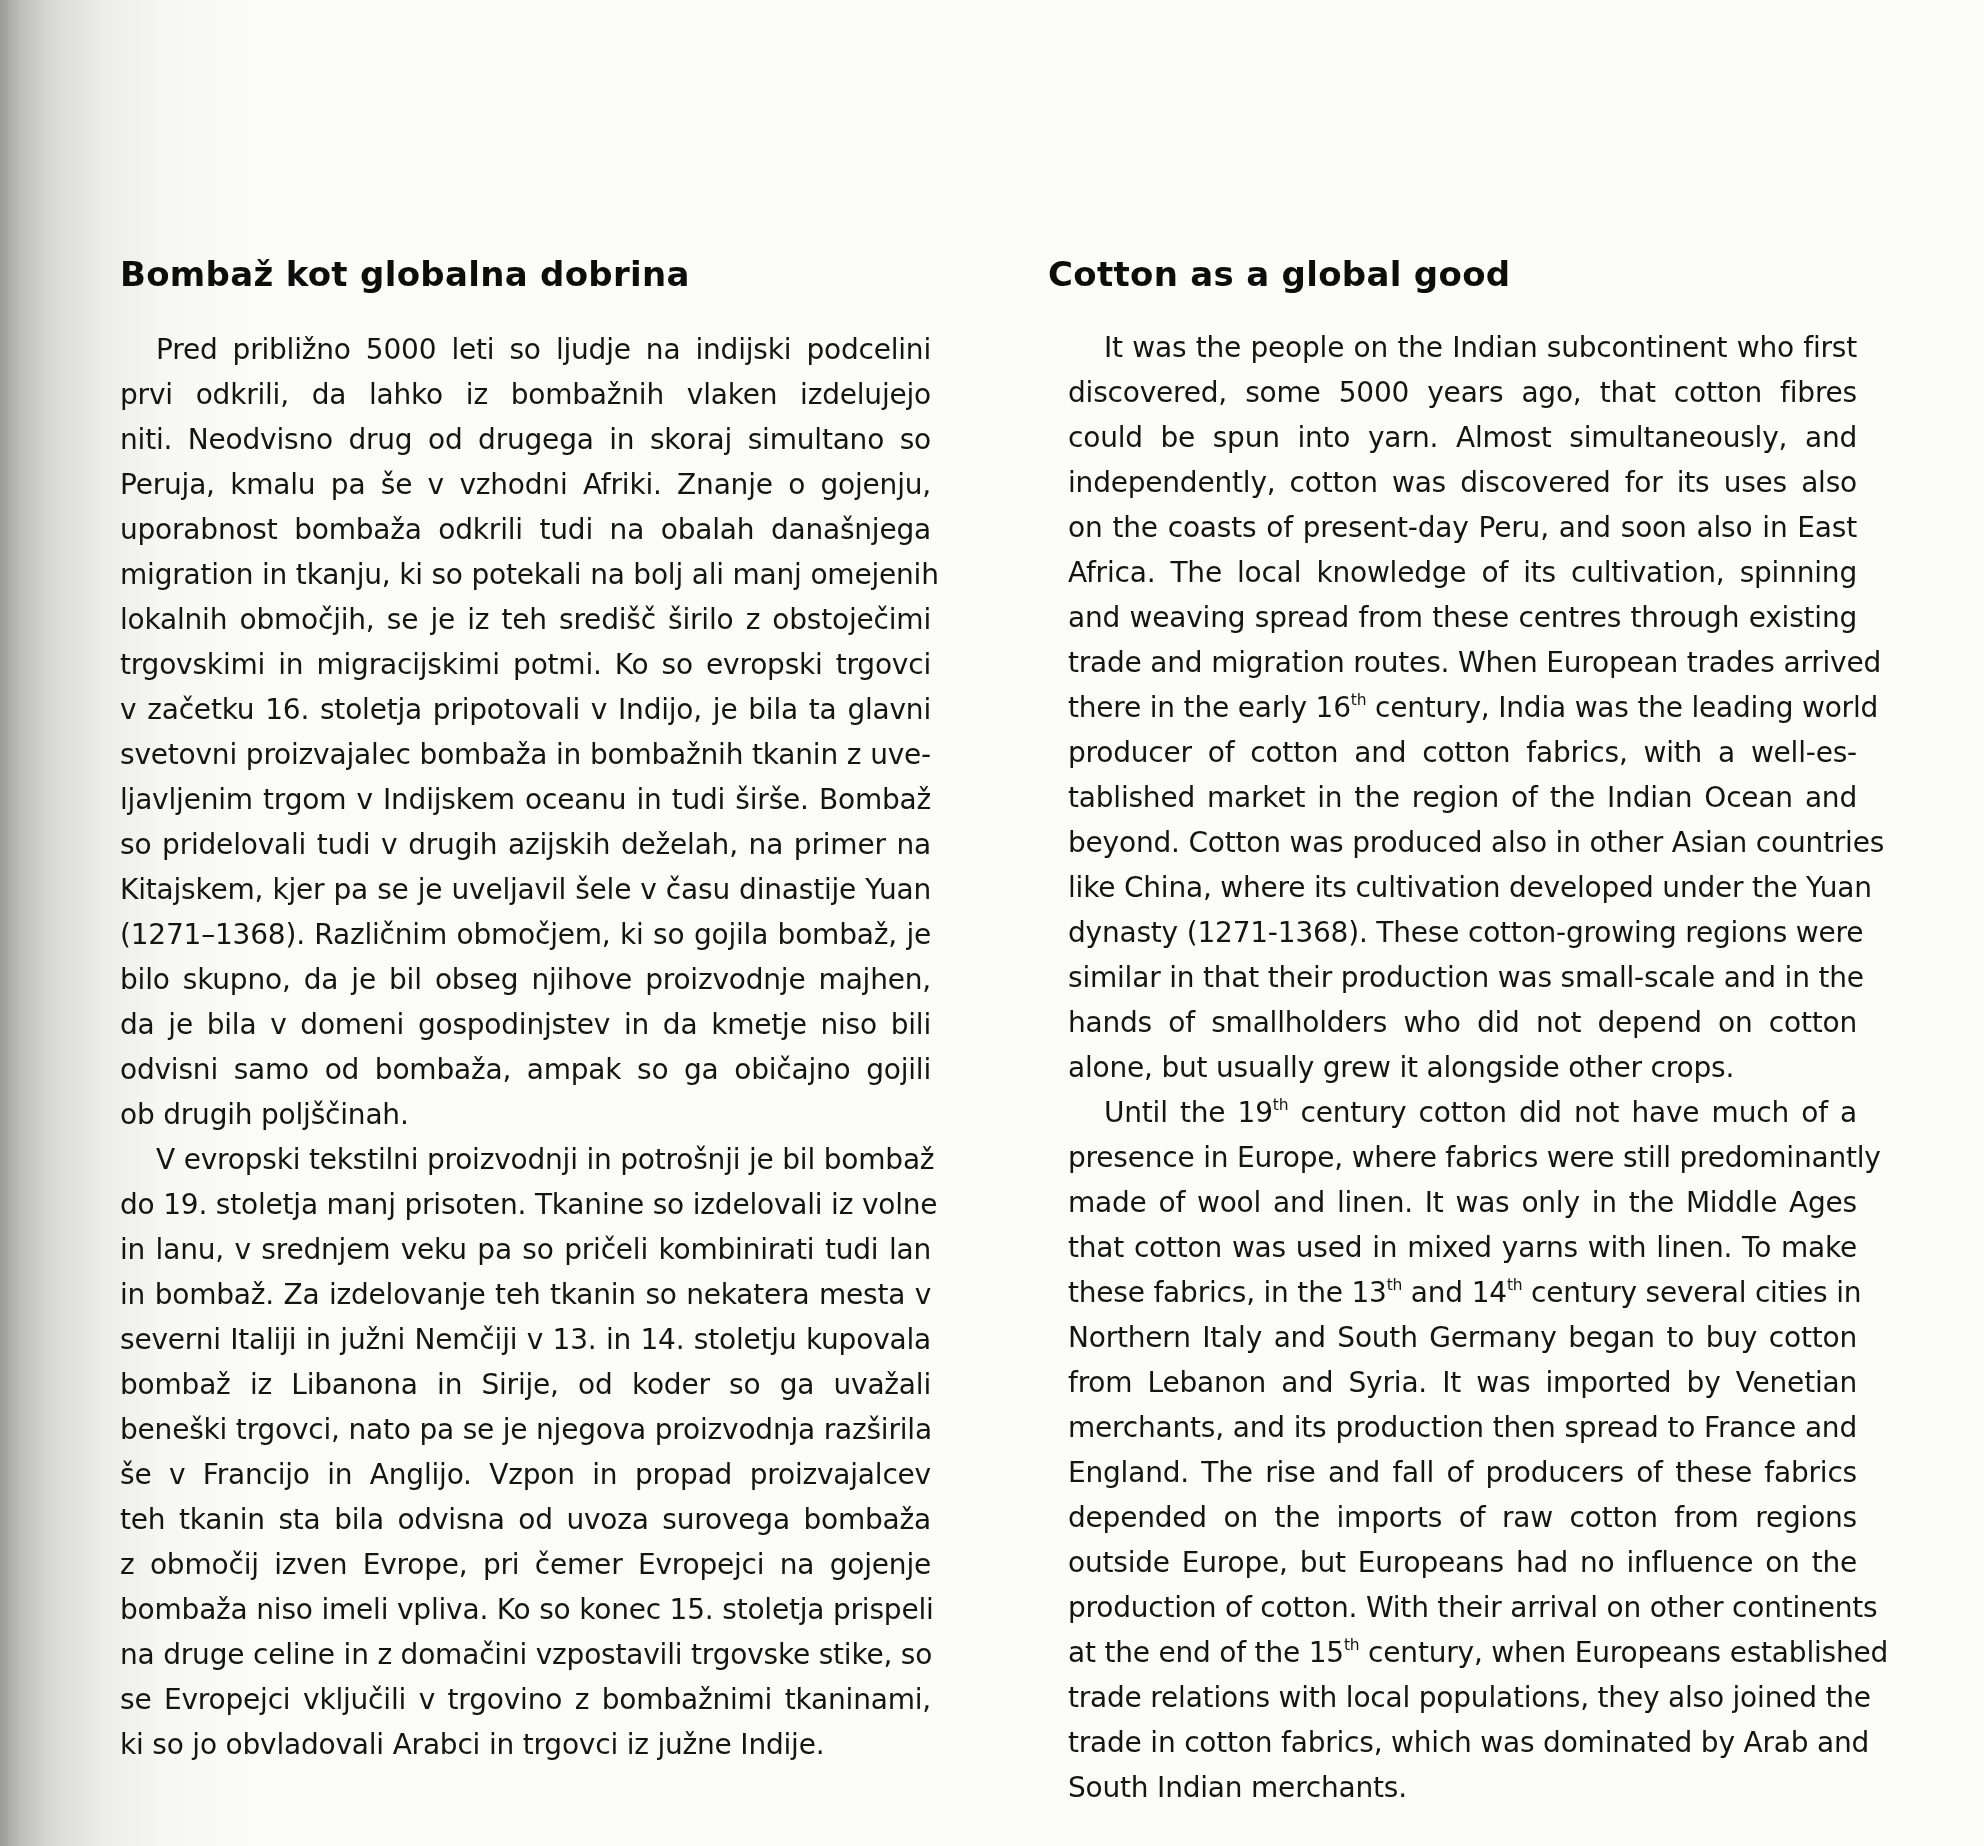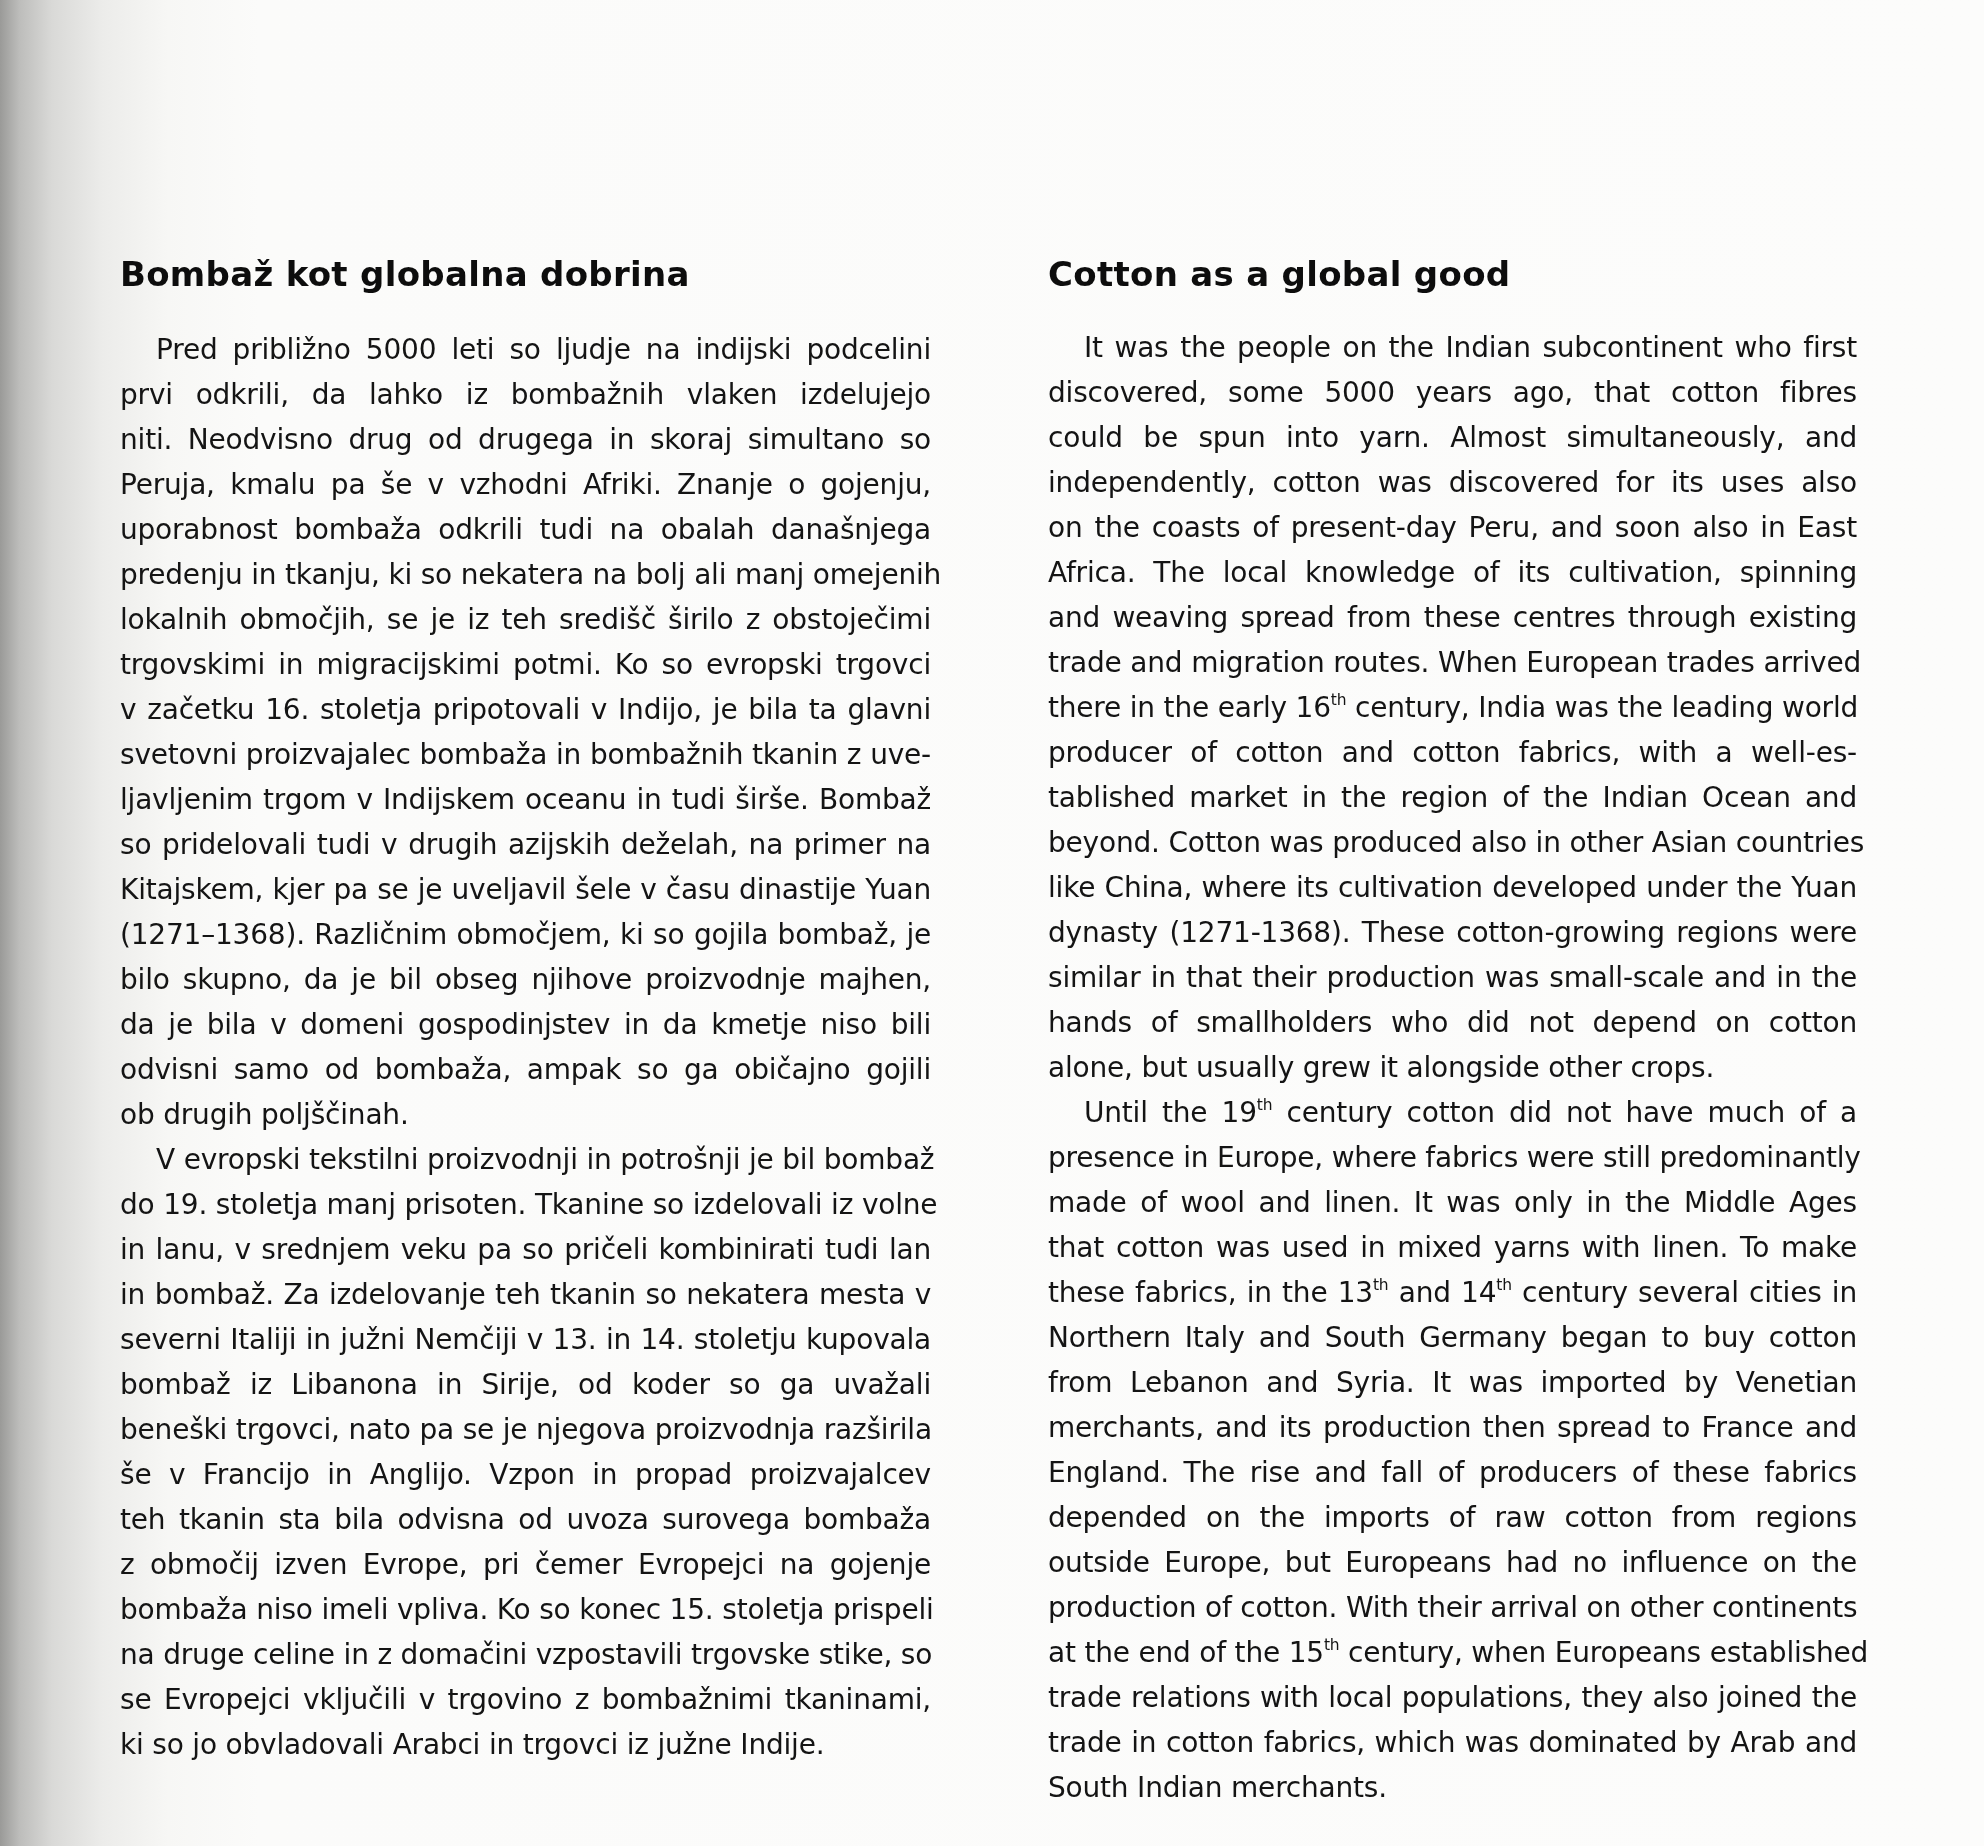--- a/index.html
+++ b/index.html
@@ -13,21 +13,21 @@
   .col-left { left: 120px; width: 823px; }
   .col-right { left: 1048px; width: 821px; }
   .heading {
     position: absolute; left: 0; white-space: nowrap;
     font-size: 34px; font-weight: bold; letter-spacing: 0.3px; color: #0d0d0d;
   }
   .col-left .heading { top: 226px; text-align: right; }
   .col-right .heading { top: 226px; }
   .body { position: absolute; left: 0; right: 12px; }
   .col-left .body { top: 327px; }
-  .col-right .body { top: 325px; }
+  .col-right .body { top: 325px; margin-left: 20px; }
   .line {
     display: block; height: 45px; line-height: 45px;
     font-size: 28px; white-space: nowrap;
     text-align: justify; text-align-last: justify;
     letter-spacing: -0.2px; color: #141414;
   }
   .line.last { text-align-last: left; }
   .line.indent { padding-left: 36px; }
   sup { font-size: 15.5px; line-height: 0; vertical-align: 11.6px; }
 </style>
@@ -36,21 +36,21 @@
 
 <div class="column col-left">
   <h2 class="heading">Bombaž kot globalna dobrina</h2>
   <div class="body">
       <div>
         <span class="line indent">Pred približno 5000 leti so ljudje na indijski podcelini</span>
         <span class="line">prvi odkrili, da lahko iz bombažnih vlaken izdelujejo</span>
         <span class="line">niti. Neodvisno drug od drugega in skoraj simultano so</span>
         <span class="line">Peruja, kmalu pa še v vzhodni Afriki. Znanje o gojenju,</span>
         <span class="line">uporabnost bombaža odkrili tudi na obalah današnjega</span>
-        <span class="line">predenju in tkanju, ki so nekatera na bolj ali manj omejenih</span>
+        <span class="line">migration in tkanju, ki so potekali na bolj ali manj omejenih</span>
         <span class="line">lokalnih območjih, se je iz teh središč širilo z obstoječimi</span>
         <span class="line">trgovskimi in migracijskimi potmi. Ko so evropski trgovci</span>
         <span class="line">v začetku 16. stoletja pripotovali v Indijo, je bila ta glavni</span>
         <span class="line">svetovni proizvajalec bombaža in bombažnih tkanin z uve-</span>
         <span class="line">ljavljenim trgom v Indijskem oceanu in tudi širše. Bombaž</span>
         <span class="line">so pridelovali tudi v drugih azijskih deželah, na primer na</span>
         <span class="line">Kitajskem, kjer pa se je uveljavil šele v času dinastije Yuan</span>
         <span class="line">(1271–1368). Različnim območjem, ki so gojila bombaž, je</span>
         <span class="line">bilo skupno, da je bil obseg njihove proizvodnje majhen,</span>
         <span class="line">da je bila v domeni gospodinjstev in da kmetje niso bili</span>

